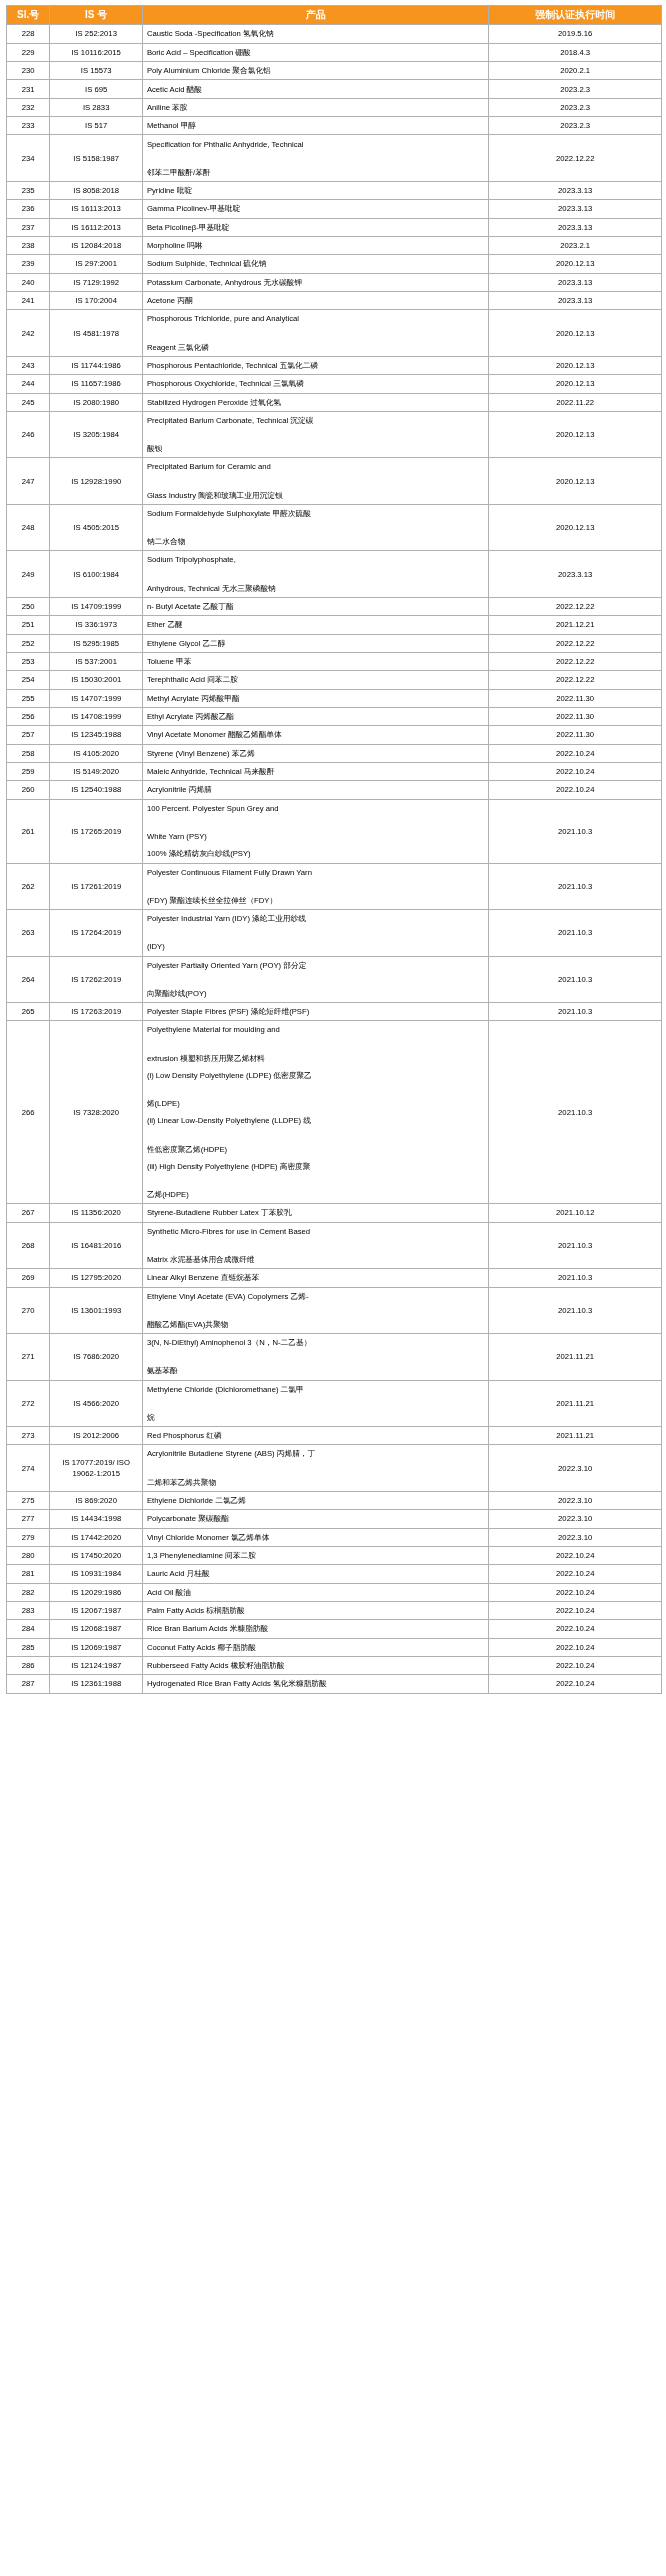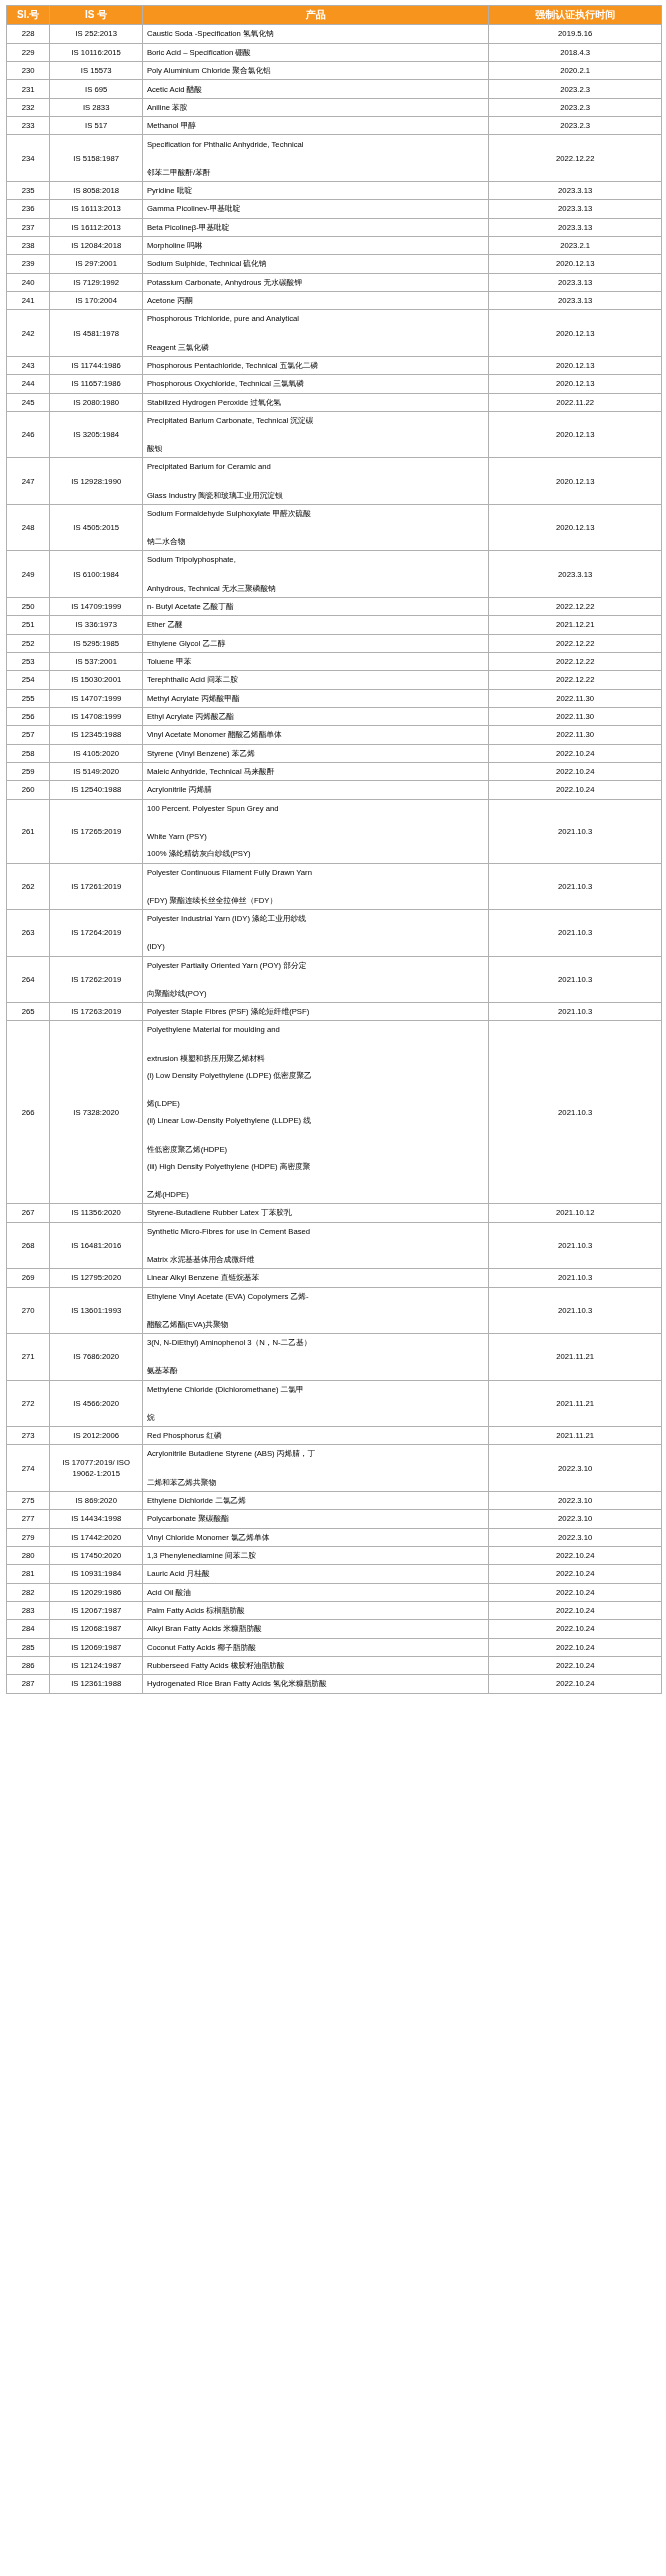--- a/index.html
+++ b/index.html
@@ -532,21 +532,21 @@
         <td>IS 12067:1987</td>
         <td class="cell-prod">
           <span class="p-line">Palm Fatty Acids 棕榈脂肪酸</span>
         </td>
         <td>2022.10.24</td>
       </tr>
       <tr>
         <td>284</td>
         <td>IS 12068:1987</td>
         <td class="cell-prod">
-          <span class="p-line">Alkyl Bran  Fatty Acids 米糠脂肪酸</span>
+          <span class="p-line">Rice Bran  Barium Acids 米糠脂肪酸</span>
         </td>
         <td>2022.10.24</td>
       </tr>
       <tr>
         <td>285</td>
         <td>IS 12069:1987</td>
         <td class="cell-prod">
           <span class="p-line">Coconut  Fatty Acids 椰子脂肪酸</span>
         </td>
         <td>2022.10.24</td>

